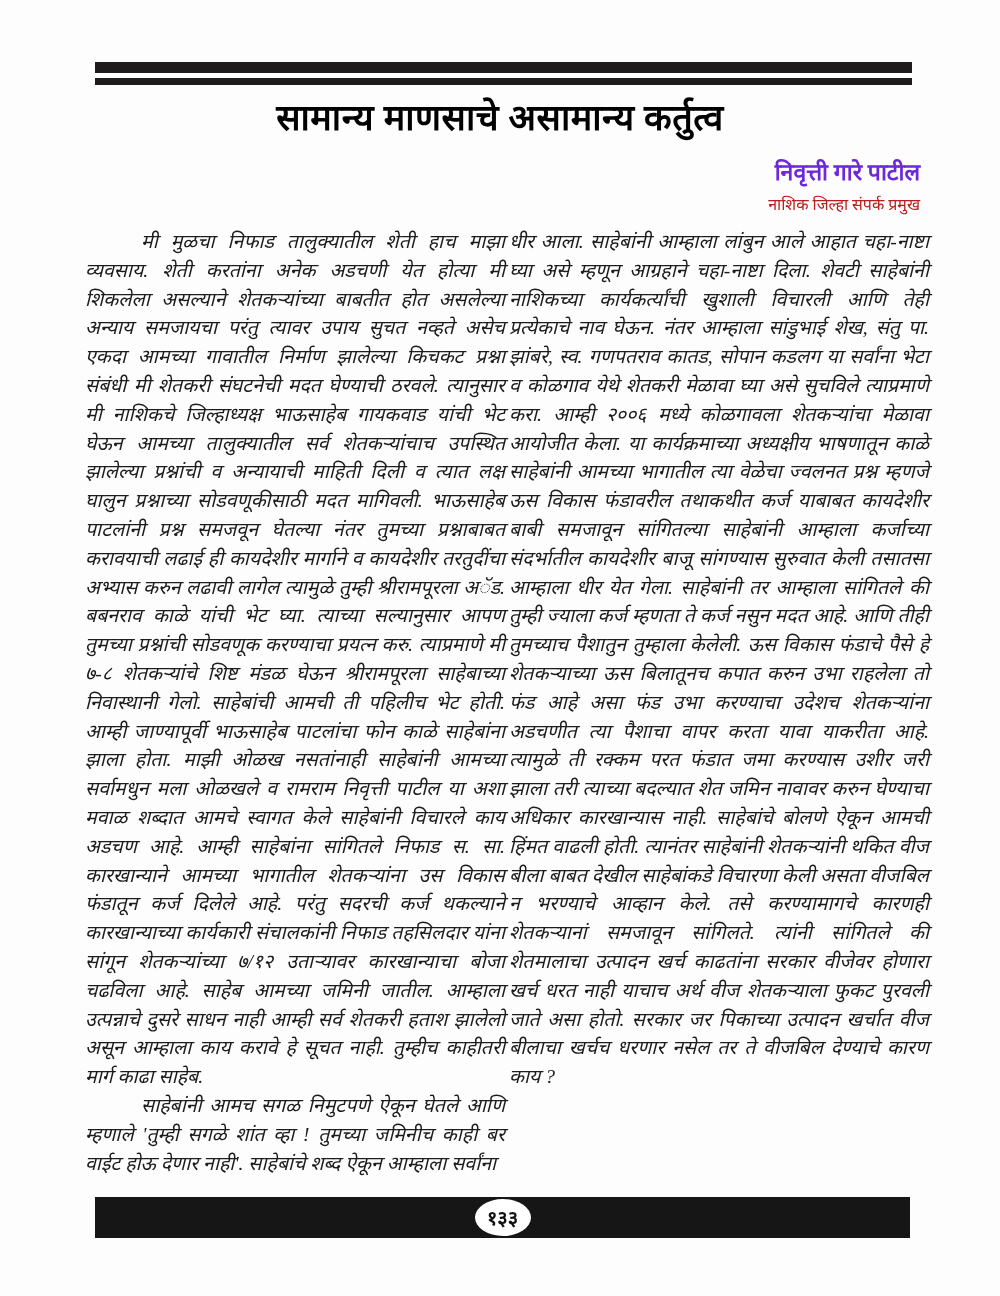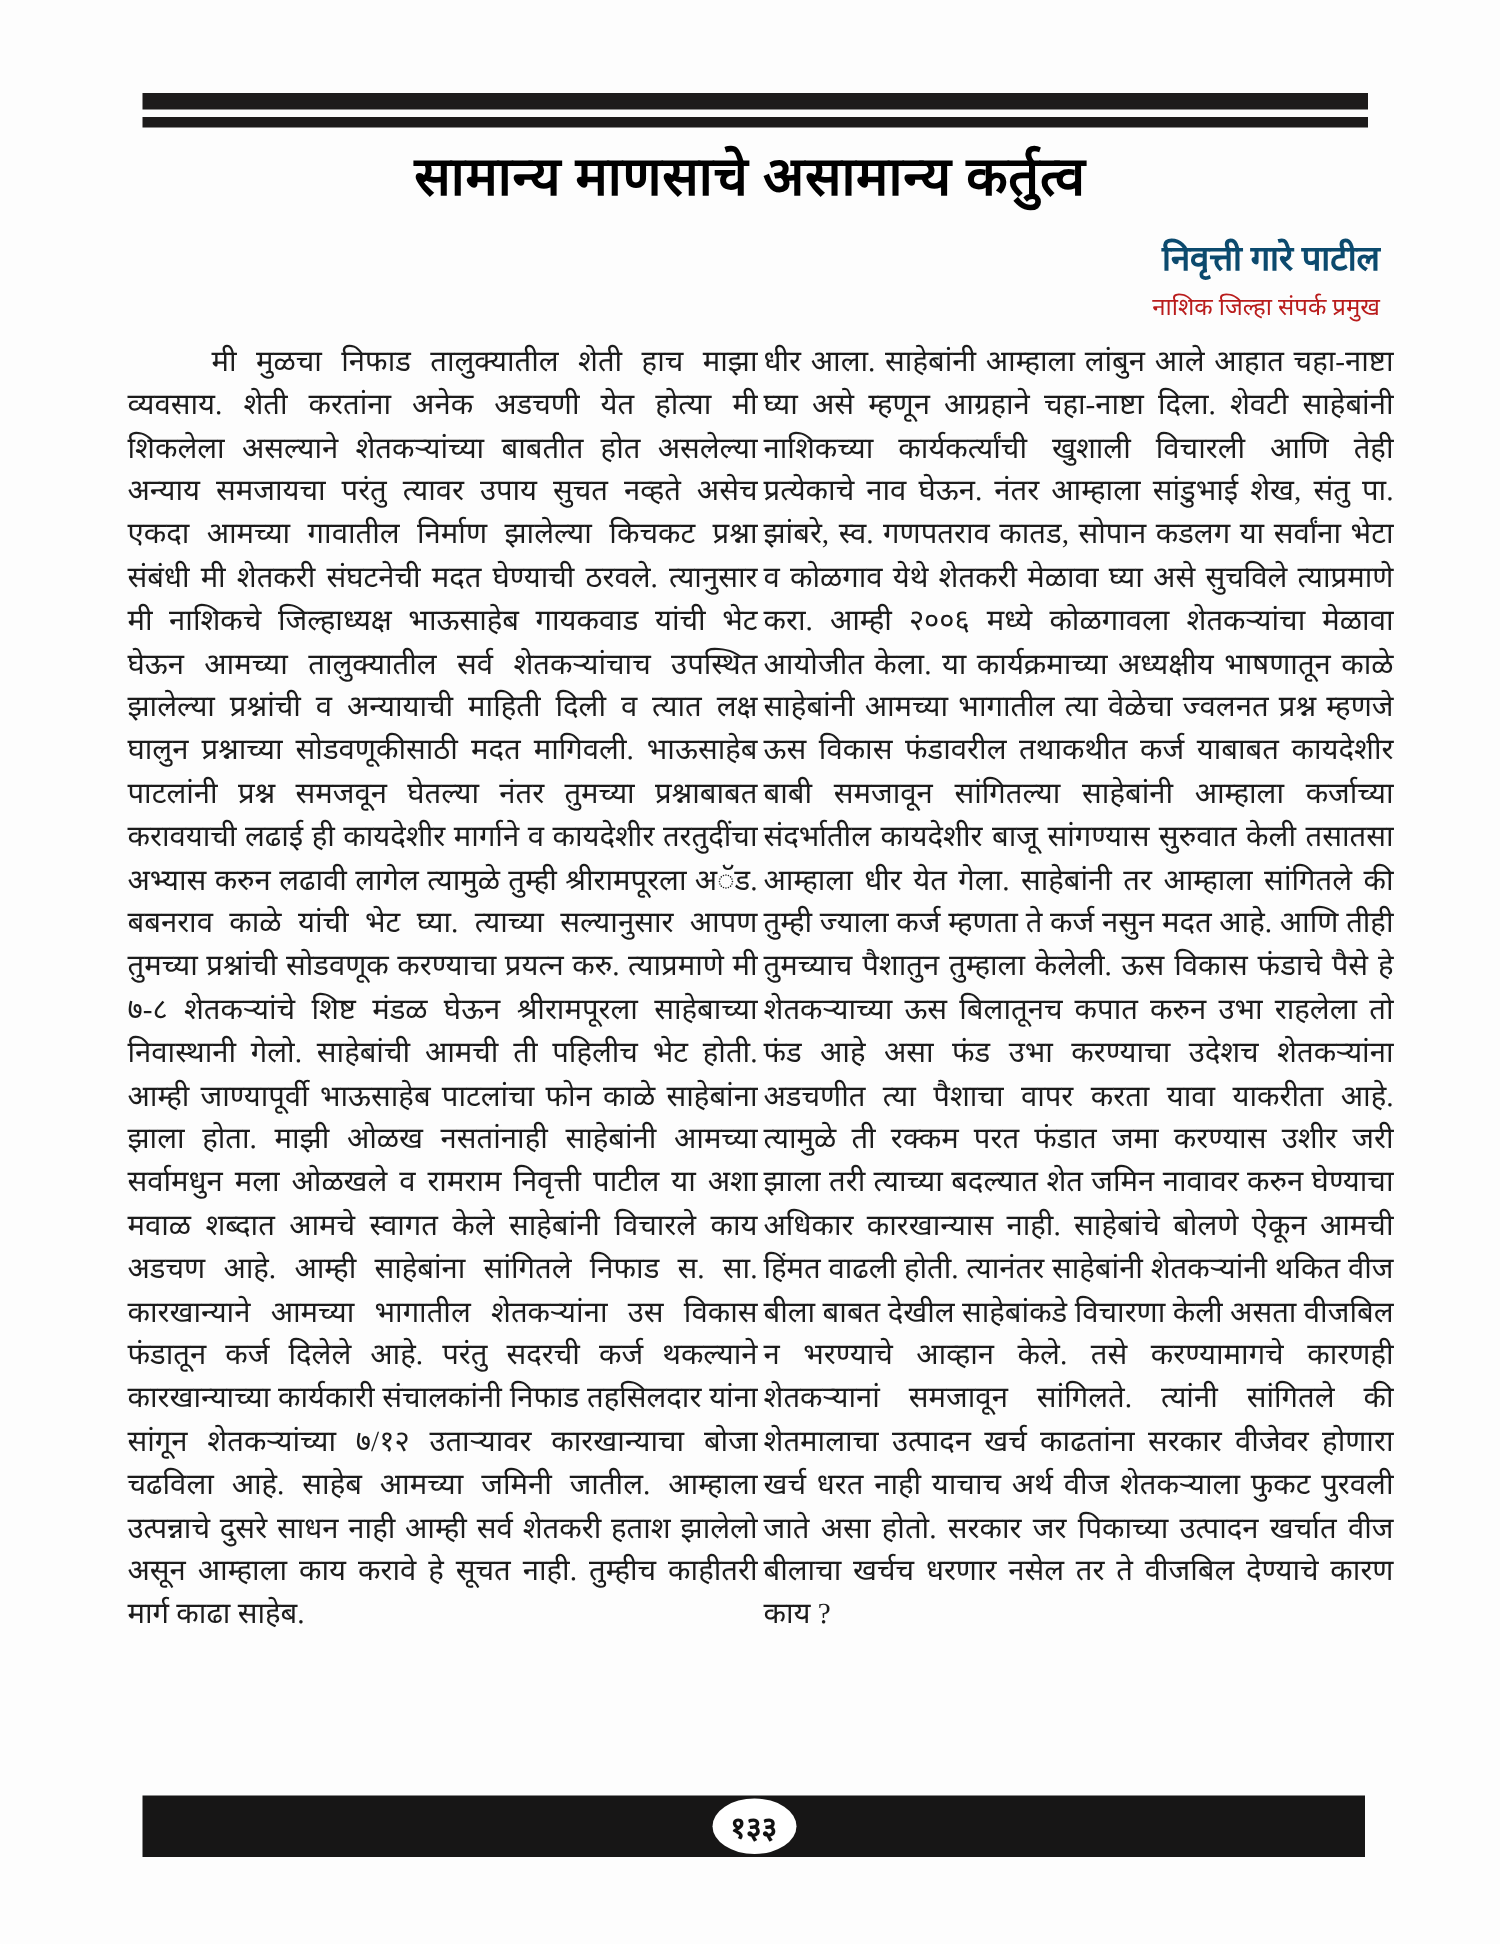--- a/index.html
+++ b/index.html
@@ -22,29 +22,30 @@
     top:92px; left:0; width:100%;
     text-align:center;
     font-size:36px;
     font-weight:bold;
     letter-spacing:0.5px;
     margin:0;
     color:#000000;
   }
 
   .byline { position:absolute; top:155px; right:80px; text-align:right; }
-  .byline .author { font-size:23px; font-weight:bold; color:#0c4a6e;margin-left:11px; }
+  .byline .author { font-size:23px; font-weight:bold; color:#6d28d9;margin-left:11px; }
   .byline .role   { font-size:16px; margin-top:6px; color:#b91c1c; }
 
   .content {
     position:absolute;
     top:228px; left:85px;
     width:856px;
     display:flex;
     gap:4px;
+    font-style:italic;
   }
   .col { width:420px; font-size:19.5px; line-height:28.8px; text-align:justify; }
   .col p { margin:0; }
   .col p.indent { text-indent:56px; }
 
   .footer-bar {
     position:absolute;
     left:95px; top:1197px;
     width:815px; height:41px;
     background:#171616;
@@ -77,20 +78,21 @@
   <h1 class="article-title">सामान्य माणसाचे असामान्य कर्तुत्व</h1>
 
   <div class="byline">
     <div class="author">निवृत्ती गारे पाटील</div>
     <div class="role">नाशिक जिल्हा संपर्क प्रमुख</div>
   </div>
 
   <div class="content">
     <div class="col">
       <p class="indent">मी मुळचा निफाड तालुक्यातील शेती हाच माझा व्यवसाय. शेती करतांना अनेक अडचणी येत होत्या मी शिकलेला असल्याने शेतकऱ्यांच्या बाबतीत होत असलेल्या अन्याय समजायचा परंतु त्यावर उपाय सुचत नव्हते असेच एकदा आमच्या गावातील निर्माण झालेल्या किचकट प्रश्ना संबंधी मी शेतकरी संघटनेची मदत घेण्याची ठरवले. त्यानुसार मी नाशिकचे जिल्हाध्यक्ष भाऊसाहेब गायकवाड यांची भेट घेऊन आमच्या तालुक्यातील सर्व शेतकऱ्यांचाच उपस्थित झालेल्या प्रश्नांची व अन्यायाची माहिती दिली व त्यात लक्ष घालुन प्रश्नाच्या सोडवणूकीसाठी मदत मागिवली. भाऊसाहेब पाटलांनी प्रश्न समजवून घेतल्या नंतर तुमच्या प्रश्नाबाबत करावयाची लढाई ही कायदेशीर मार्गाने व कायदेशीर तरतुदींचा अभ्यास करुन लढावी लागेल त्यामुळे तुम्ही श्रीरामपूरला अॅड. बबनराव काळे यांची भेट घ्या. त्याच्या सल्यानुसार आपण तुमच्या प्रश्नांची सोडवणूक करण्याचा प्रयत्न करु. त्याप्रमाणे मी ७-८ शेतकऱ्यांचे शिष्ट मंडळ घेऊन श्रीरामपूरला साहेबाच्या निवास्थानी गेलो. साहेबांची आमची ती पहिलीच भेट होती. आम्ही जाण्यापूर्वी भाऊसाहेब पाटलांचा फोन काळे साहेबांना झाला होता. माझी ओळख नसतांनाही साहेबांनी आमच्या सर्वामधुन मला ओळखले व रामराम निवृत्ती पाटील या अशा मवाळ शब्दात आमचे स्वागत केले साहेबांनी विचारले काय अडचण आहे. आम्ही साहेबांना सांगितले निफाड स. सा. कारखान्याने आमच्या भागातील शेतकऱ्यांना उस विकास फंडातून कर्ज दिलेले आहे. परंतु सदरची कर्ज थकल्याने कारखान्याच्या कार्यकारी संचालकांनी निफाड तहसिलदार यांना सांगून शेतकऱ्यांच्या ७/१२ उताऱ्यावर कारखान्याचा बोजा चढविला आहे. साहेब आमच्या जमिनी जातील. आम्हाला उत्पन्नाचे दुसरे साधन नाही आम्ही सर्व शेतकरी हताश झालेलो असून आम्हाला काय करावे हे सूचत नाही. तुम्हीच काहीतरी मार्ग काढा साहेब.</p>
+      <p class="indent">साहेबांनी आमच सगळ निमुटपणे ऐकून घेतले आणि म्हणाले 'तुम्ही सगळे शांत व्हा ! तुमच्या जमिनीच काही बर वाईट होऊ देणार नाही'. साहेबांचे शब्द ऐकून आम्हाला सर्वांना</p>
     </div>
     <div class="col">
       <p>धीर आला. साहेबांनी आम्हाला लांबुन आले आहात चहा-नाष्टा घ्या असे म्हणून आग्रहाने चहा-नाष्टा दिला. शेवटी साहेबांनी नाशिकच्या कार्यकर्त्यांची खुशाली विचारली आणि तेही प्रत्येकाचे नाव घेऊन. नंतर आम्हाला सांडुभाई शेख, संतु पा. झांबरे, स्व. गणपतराव कातड, सोपान कडलग या सर्वांना भेटा व कोळगाव येथे शेतकरी मेळावा घ्या असे सुचविले त्याप्रमाणे करा. आम्ही २००६ मध्ये कोळगावला शेतकऱ्यांचा मेळावा आयोजीत केला. या कार्यक्रमाच्या अध्यक्षीय भाषणातून काळे साहेबांनी आमच्या भागातील त्या वेळेचा ज्वलनत प्रश्न म्हणजे ऊस विकास फंडावरील तथाकथीत कर्ज याबाबत कायदेशीर बाबी समजावून सांगितल्या साहेबांनी आम्हाला कर्जाच्या संदर्भातील कायदेशीर बाजू सांगण्यास सुरुवात केली तसातसा आम्हाला धीर येत गेला. साहेबांनी तर आम्हाला सांगितले की तुम्ही ज्याला कर्ज म्हणता ते कर्ज नसुन मदत आहे. आणि तीही तुमच्याच पैशातुन तुम्हाला केलेली. ऊस विकास फंडाचे पैसे हे शेतकऱ्याच्या ऊस बिलातूनच कपात करुन उभा राहलेला तो फंड आहे असा फंड उभा करण्याचा उदेशच शेतकऱ्यांना अडचणीत त्या पैशाचा वापर करता यावा याकरीता आहे. त्यामुळे ती रक्कम परत फंडात जमा करण्यास उशीर जरी झाला तरी त्याच्या बदल्यात शेत जमिन नावावर करुन घेण्याचा अधिकार कारखान्यास नाही. साहेबांचे बोलणे ऐकून आमची हिंमत वाढली होती. त्यानंतर साहेबांनी शेतकऱ्यांनी थकित वीज बीला बाबत देखील साहेबांकडे विचारणा केली असता वीजबिल न भरण्याचे आव्हान केले. तसे करण्यामागचे कारणही शेतकऱ्यानां समजावून सांगिलते. त्यांनी सांगितले की शेतमालाचा उत्पादन खर्च काढतांना सरकार वीजेवर होणारा खर्च धरत नाही याचाच अर्थ वीज शेतकऱ्याला फुकट पुरवली जाते असा होतो. सरकार जर पिकाच्या उत्पादन खर्चात वीज बीलाचा खर्चच धरणार नसेल तर ते वीजबिल देण्याचे कारण काय ?</p>
     </div>
   </div>
 
   <div class="footer-bar">
     <div class="page-num-oval">
       <span>१३३</span>
     </div>

